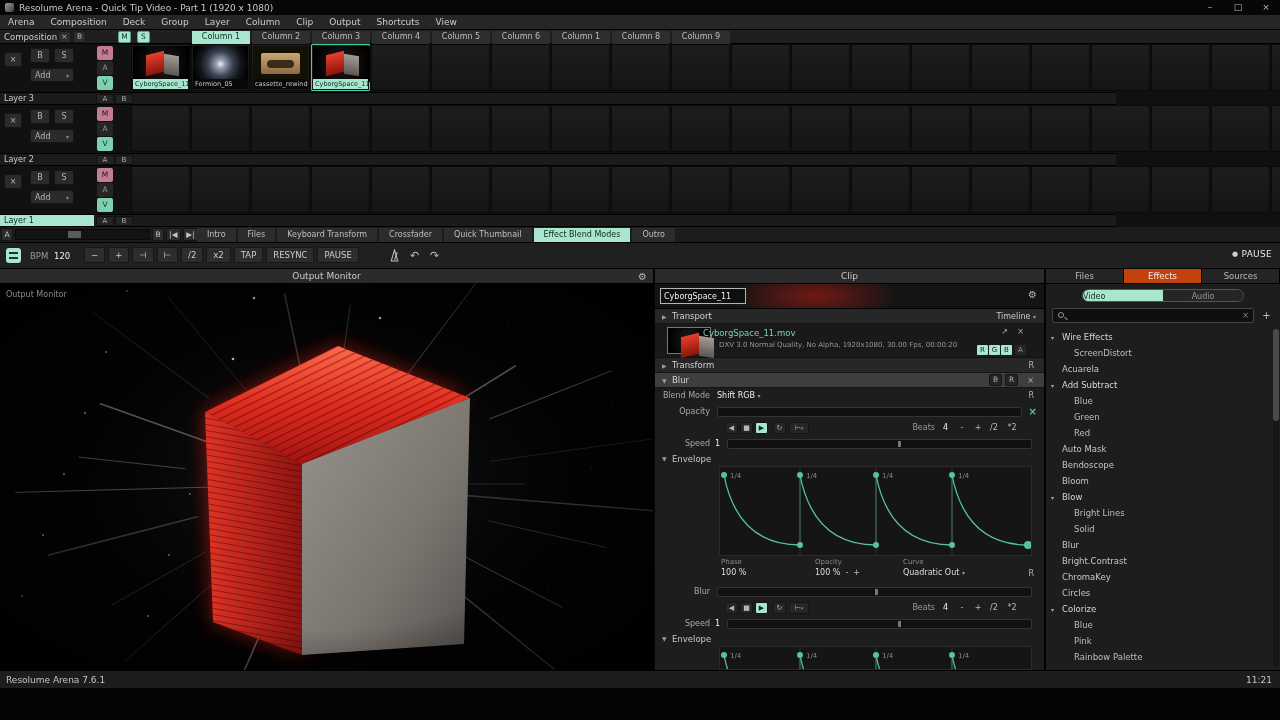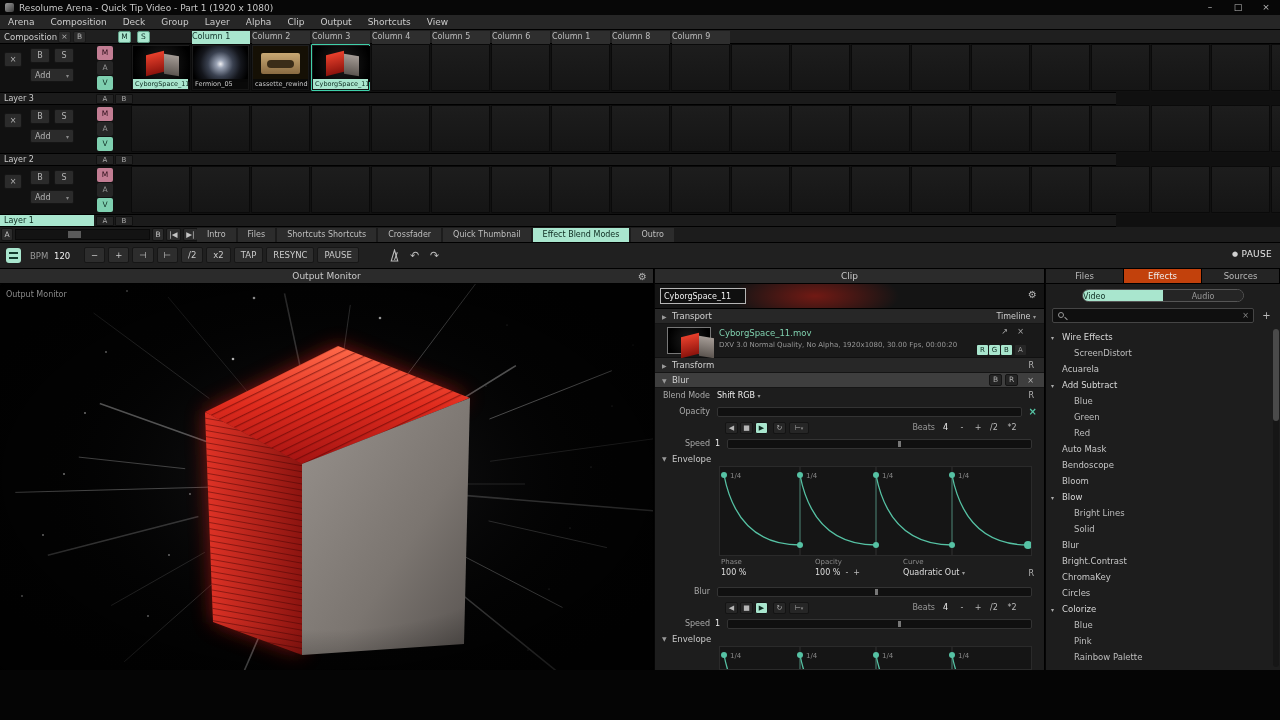--- a/index.html
+++ b/index.html
@@ -16,21 +16,21 @@
 
   
   .menubar{position:absolute;left:0;top:15px;width:1280px;height:15px;background:#262626;display:flex;align-items:center;border-bottom:1px solid #000}
   .menu-item{padding:0 8px;line-height:15px;font-size:9px;color:#ccc}
 
   
   .compstrip{position:absolute;left:0;top:30px;width:1280px;height:14px;background:#1f1f1f;border-bottom:1px solid #000}
   .comp-label{position:absolute;left:4px;line-height:14px;font-size:8.5px;color:#ccc}
   .cell{position:absolute;top:1px;width:13px;height:12px;background:#2c2c2c;border:1px solid #191919;color:#b5b5b5;font-size:7.5px;line-height:10px;text-align:center;border-radius:2px}
   .cell.mint{background:#a9e6ce;color:#103128;border-color:#5f9c85}
-  .colhead{position:absolute;top:1px;height:20px;line-height:12px;width:58px;background:#2e2e2e;color:#bdbdbd;font-size:8px}
+  .colhead{position:absolute;top:1px;height:20px;line-height:12px;text-align:center;width:58px;background:#2e2e2e;color:#bdbdbd;font-size:8px}
   .colhead.active{background:#a9e6ce;color:#103128}
 
   
   .layer-grid{position:absolute;left:0;top:44px;width:1280px;height:183px;background:#101010}
   .layer-block{position:absolute;left:0;width:1280px;height:61px}
   .clip-row{position:absolute;left:0;top:0;width:1280px;height:48px;background:#111}
   .layer-controls{position:absolute;left:0;top:0;width:95px;height:48px}
   .lc-btn{position:absolute;background:#2b2b2b;border:1px solid #151515;color:#b5b5b5;font-size:8px;text-align:center;border-radius:2px;line-height:13px}
   .lc-add{display:flex;justify-content:space-between;padding:0 4px;text-align:left}
   .lc-add .dd{color:#888;font-size:6px;line-height:13px}
@@ -99,21 +99,21 @@
   .sect{position:absolute;left:0;right:0;height:15px;background:#272727;border-bottom:1px solid #151515;line-height:15px}
   .sect.selected{background:#3e3e3e}
   .tri{position:absolute;left:7px;font-size:6px;color:#999;line-height:15px}
   .stitle{position:absolute;left:17px;font-size:8.5px;color:#d0d0d0}
   .right-dd{position:absolute;right:8px;color:#ccc;font-size:8px}
   .right-dd .dd{color:#999;font-size:6px}
   .rreset{position:absolute;right:10px;color:#b5b5b5;font-size:8px;line-height:15px}
   .cellbtn{position:absolute;top:1px;width:13px;height:12px;background:#242424;border:1px solid #141414;color:#aaa;font-size:7.5px;line-height:10px;text-align:center;border-radius:2px}
   .file-row{position:absolute;left:0;top:55px;right:0;height:34px;background:#191919;border-bottom:1px solid #101010}
   .file-thumb{position:absolute;left:12px;top:3px;width:44px;height:27px;border:1px solid #777}
-  .file-name{position:absolute;left:64px;top:4px;color:#7fd0ae;font-size:8.5px}
+  .file-name{position:absolute;left:48px;top:4px;color:#7fd0ae;font-size:8.5px}
   .file-info{position:absolute;left:64px;top:17px;color:#979797;font-size:7px;white-space:nowrap}
   .fico{position:absolute;color:#aaa;font-size:8px;top:3px}
   .chan{position:absolute;top:21px;width:11px;height:10px;font-size:7px;line-height:10px;text-align:center;border-radius:1px}
   .chan.on{background:#a9e6ce;color:#0d2b20}
   .chan.off{background:#262626;color:#999}
   .prow{position:absolute;left:0;right:0;height:16px}
   .plabel{position:absolute;left:0;width:55px;text-align:right;font-size:8px;color:#a8a8a8;line-height:16px}
   .pval{position:absolute;color:#eee;font-size:8px;line-height:16px}
   .slider{position:absolute;top:3px;height:10px;background:#101010;border:1px solid #333;border-radius:2px}
   .tick{position:absolute;top:1px;bottom:1px;width:3px;background:#777}
@@ -183,21 +183,21 @@
       <span>×</span>
     </div>
   </div>
 
   <div class="menubar">
       <div class="menu-item">Arena</div>
       <div class="menu-item">Composition</div>
       <div class="menu-item">Deck</div>
       <div class="menu-item">Group</div>
       <div class="menu-item">Layer</div>
-      <div class="menu-item">Alpha</div>
+      <div class="menu-item">Column</div>
       <div class="menu-item">Clip</div>
       <div class="menu-item">Output</div>
       <div class="menu-item">Shortcuts</div>
       <div class="menu-item">View</div>
     </div>
 
   <div class="compstrip">
     <span class="comp-label">Composition</span>
     <span class="cell" style="left:58px">×</span>
     <span class="cell" style="left:73px">B</span>
@@ -370,21 +370,21 @@
     <span class="dcell" style="left:1px;width:12px">A</span>
     <div class="dbar">
         <div class="dnotch"></div>
       </div>
     <span class="dcell" style="left:152px;width:12px">B</span>
     <span class="dcell" style="left:166px;width:15px">|◀</span>
     <span class="dcell" style="left:183px;width:15px">▶|</span>
     <div class="decktabs">
         <div class="dtab">Intro</div>
         <div class="dtab">Files</div>
-        <div class="dtab">Shortcuts Shortcuts</div>
+        <div class="dtab">Keyboard Transform</div>
         <div class="dtab">Crossfader</div>
         <div class="dtab">Quick Thumbnail</div>
         <div class="dtab sel">Effect Blend Modes</div>
         <div class="dtab">Outro</div>
       </div>
   </div>
 
   <div class="transportbar">
     <div class="playind">
         <i></i>
@@ -796,14 +796,18 @@
           <div class="effrow child">
             <span class="efflabel">Rainbow Palette</span>
           </div>
         </div>
       <div class="scroll">
           <div class="sthumb"></div>
         </div>
     </div>
   </div>
 
+  <div class="statusbar">
+    <span class="sleft">Resolume Arena 7.6.1</span>
+    <span class="sright">11:21</span>
+  </div>
 
 </div>
 
 </body></html>

